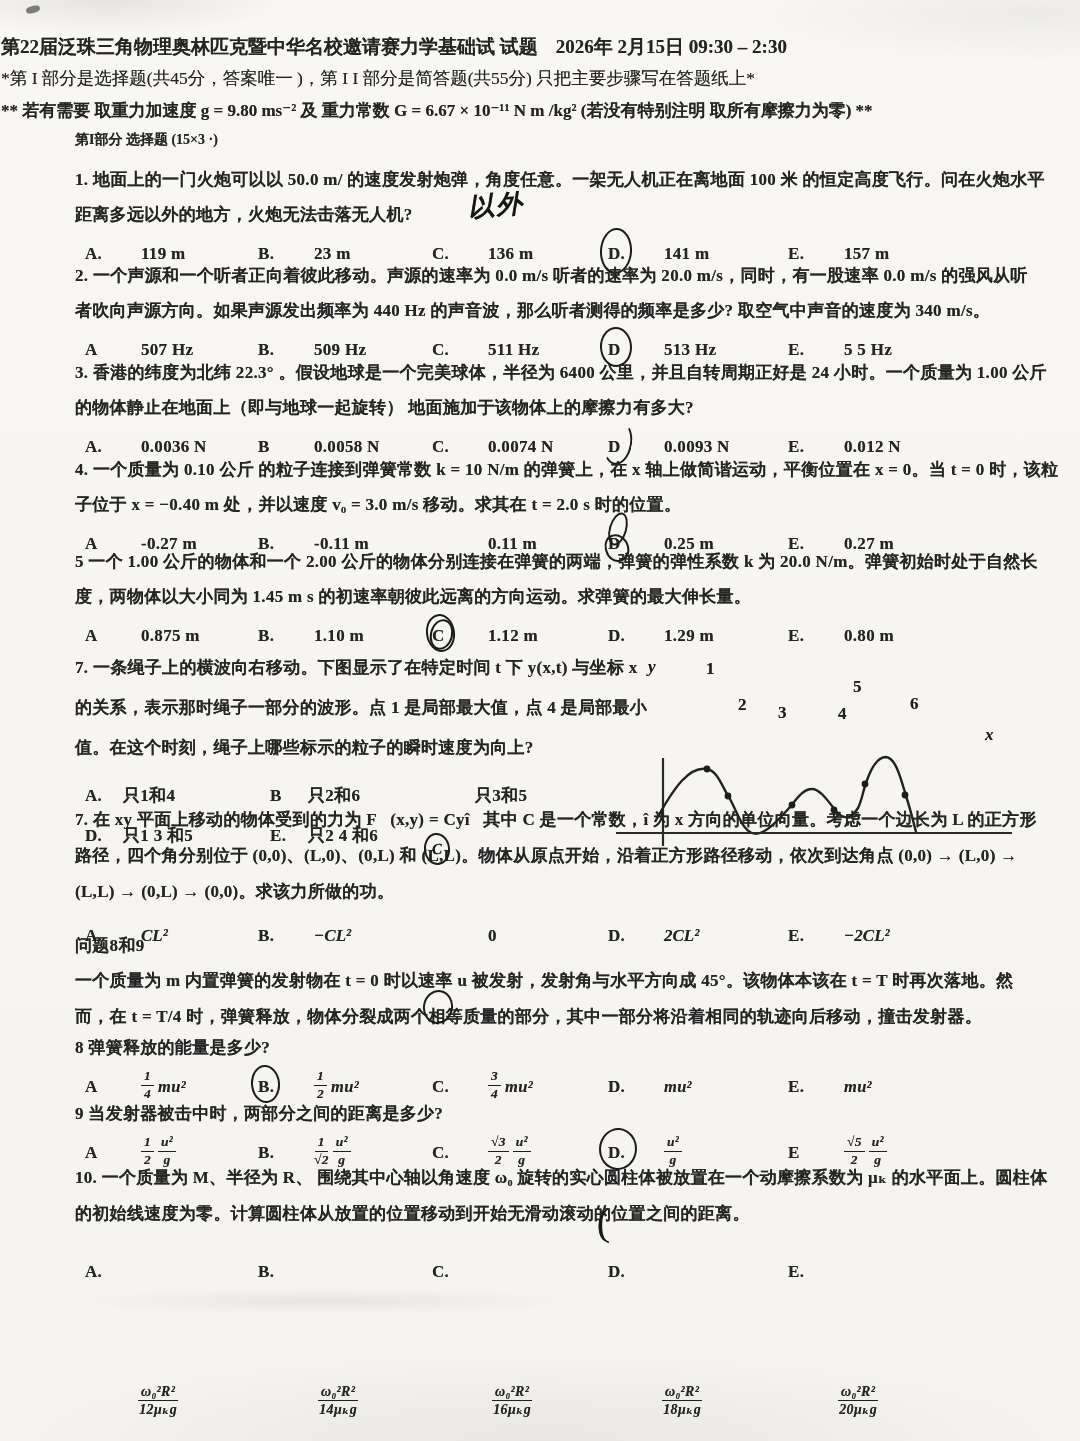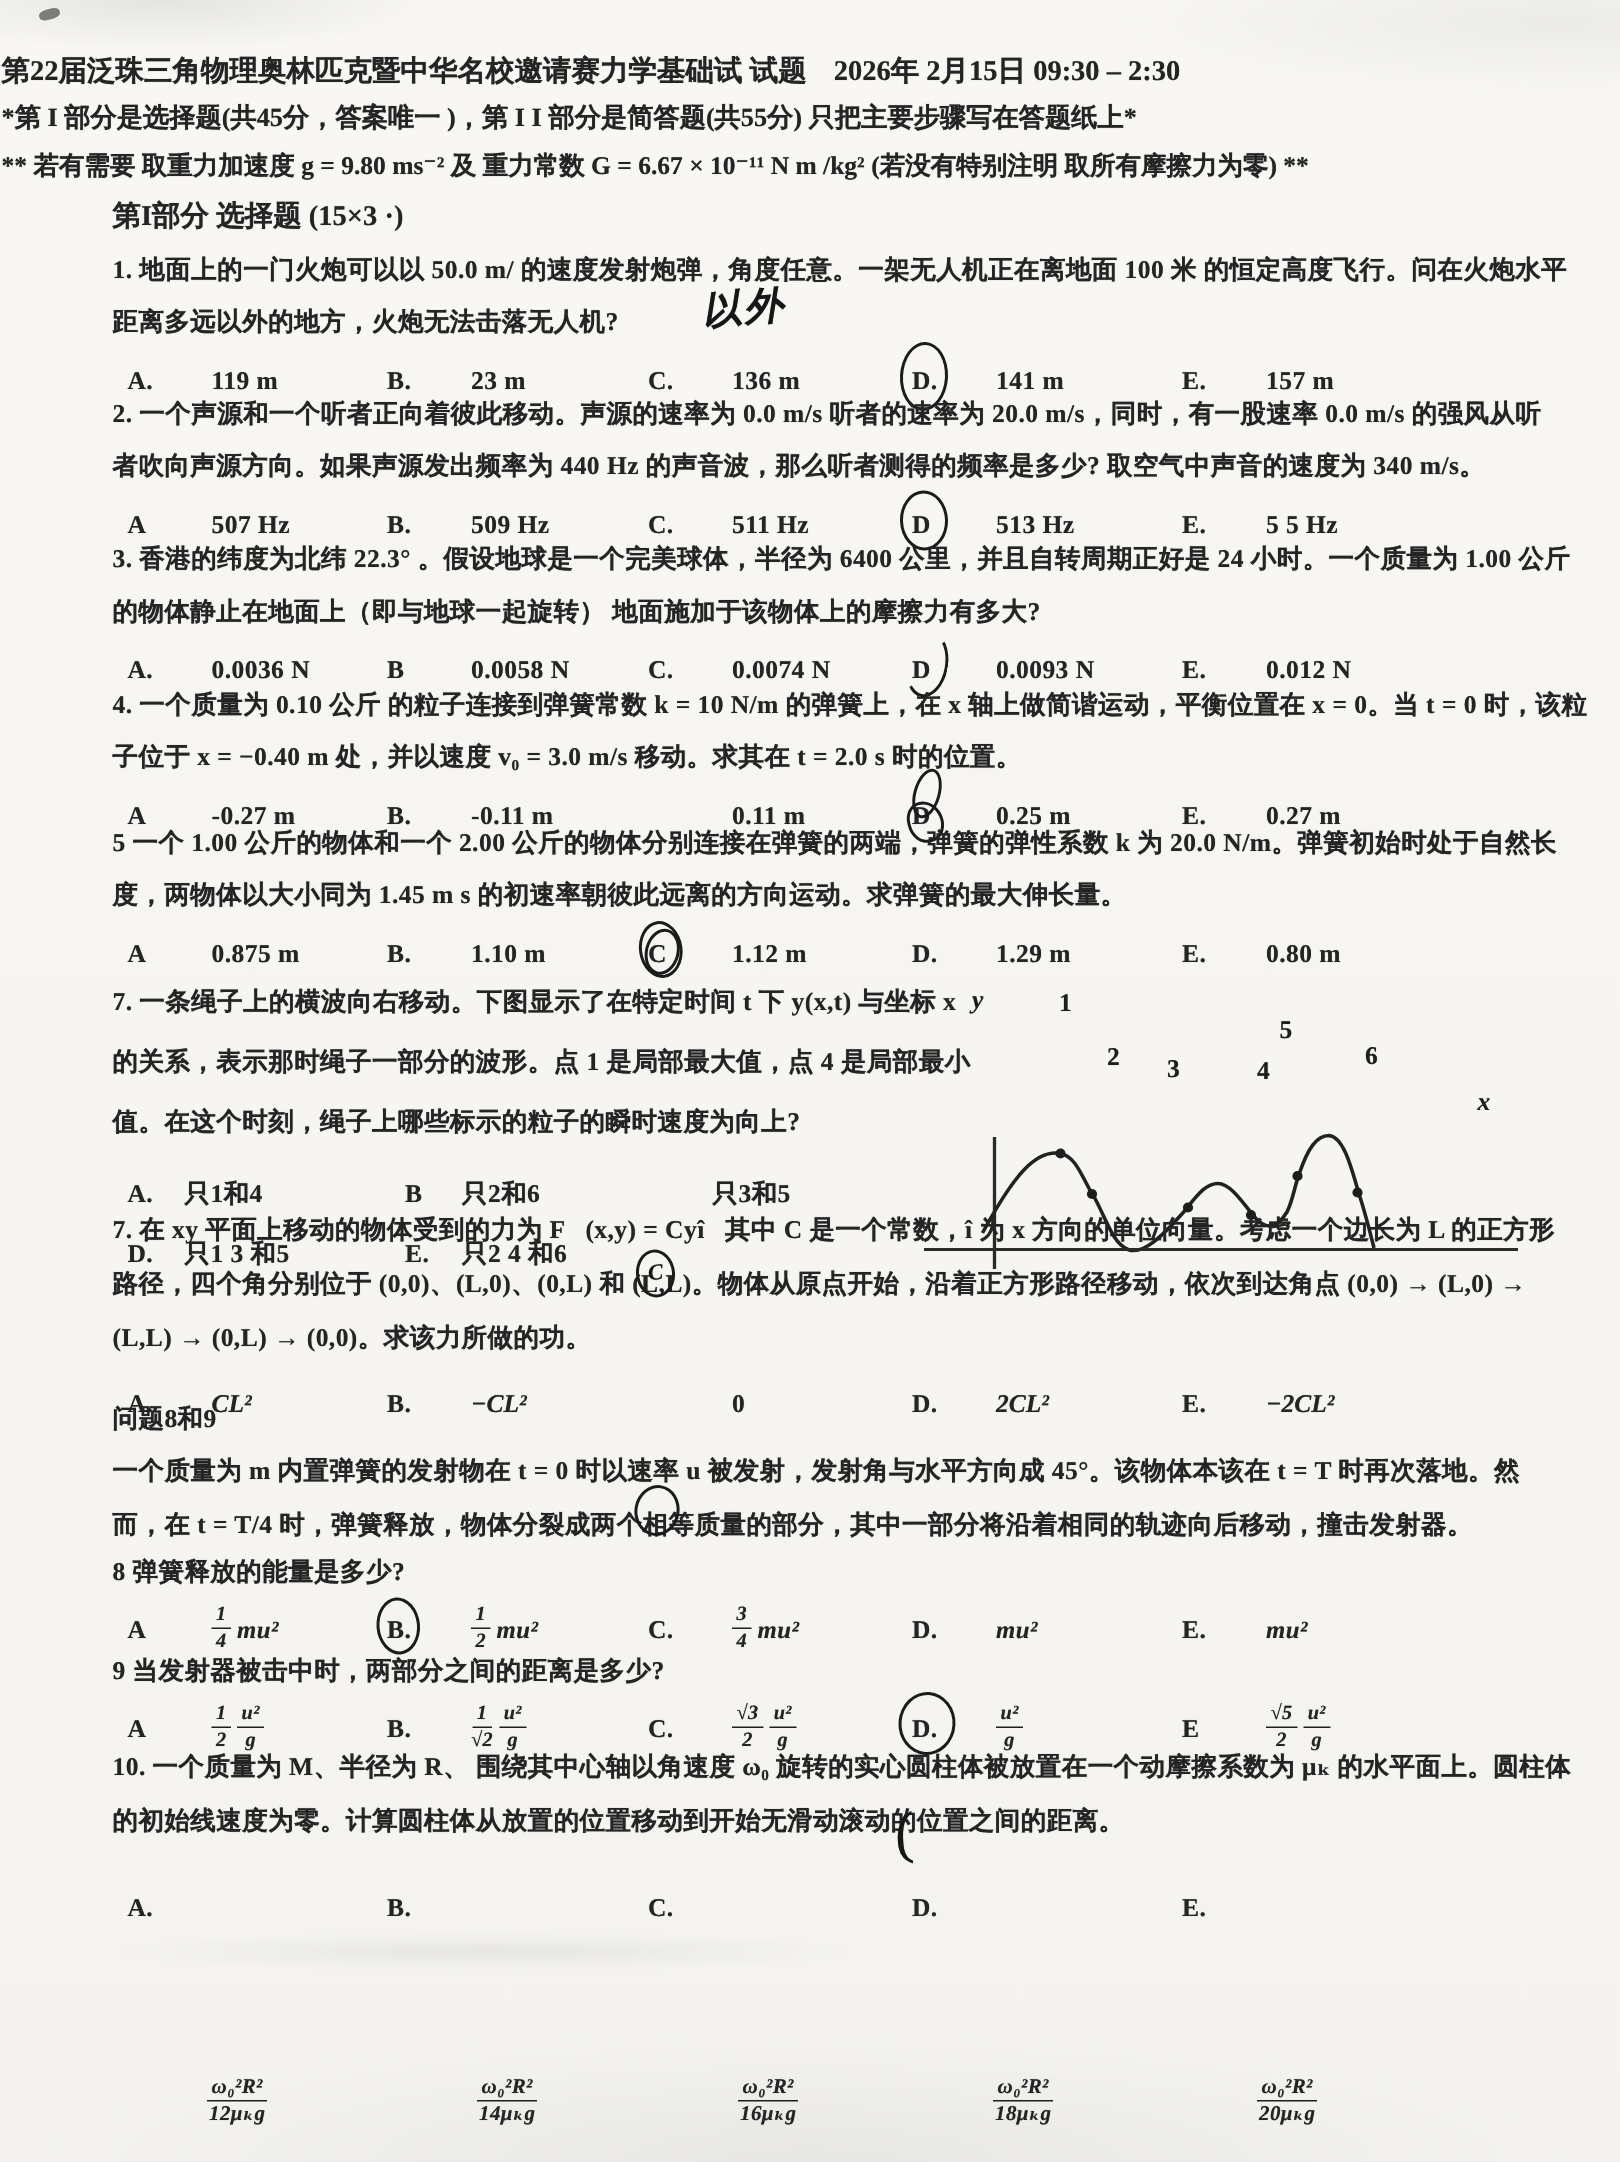--- a/index.html
+++ b/index.html
@@ -11,23 +11,23 @@
       radial-gradient(ellipse 420px 22px at 30% 90.3%, rgba(0,0,0,0.06), transparent 60%),
       radial-gradient(ellipse 700px 120px at 50% 100%, rgba(0,0,0,0.05), transparent 75%),
       linear-gradient(#f8f7f4,#f4f3ef);
     font-family:"Liberation Serif","DejaVu Serif",serif;
     color:#242424;
     text-shadow:0 0 0.5px rgba(20,20,20,0.55);
   }
   .hdr{position:absolute;left:1px;width:100%;text-align:left;white-space:nowrap;}
   .h-title{top:34px;font-size:19px;font-weight:700;}
   .h-title .dt{margin-left:18px;font-weight:700;}
-  .h-note1{top:66px;font-size:17.5px;font-weight:700;}
+  .h-note1{top:66px;font-size:17.5px;font-weight:400;}
   .h-note2{top:99px;font-size:17px;font-weight:600;}
-  .h-sec{position:absolute;left:75px;top:131px;font-size:19px;font-weight:700;white-space:nowrap;}
+  .h-sec{position:absolute;left:75px;top:131px;font-size:14px;font-weight:700;white-space:nowrap;}
   .q{position:absolute;left:75px;width:945px;font-size:17px;line-height:35px;white-space:nowrap;font-weight:600;letter-spacing:0.3px;}
   .ln{height:35px;}
   .opts{position:relative;height:36px;margin-top:4px;}
   .cell{position:absolute;top:0;display:flex;align-items:flex-start;}
   .c1{left:10px}.c2{left:183px}.c3{left:357px}.c4{left:533px}.c5{left:713px}
   .L{display:inline-block;width:56px;position:relative;}
   .V{display:inline-block;}
   .it{font-style:italic;letter-spacing:0;}
   
   .circled{position:relative;}

